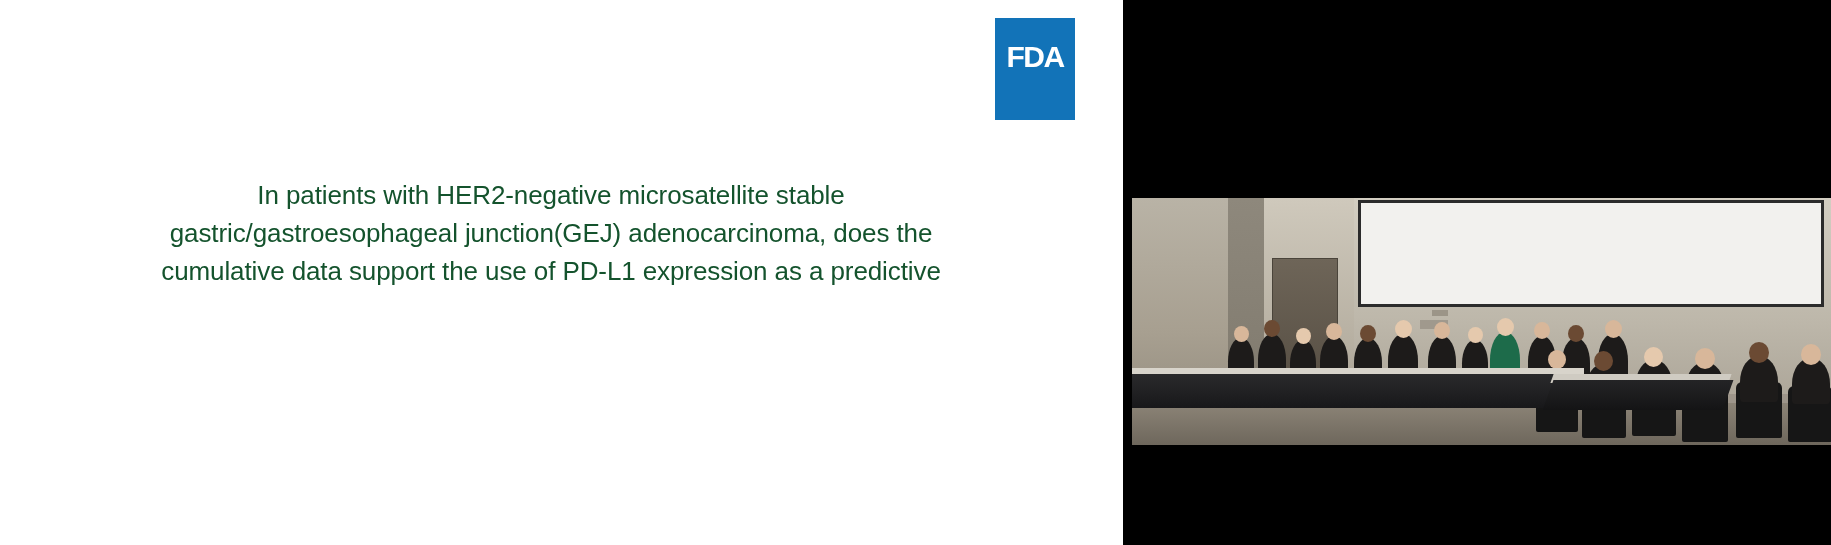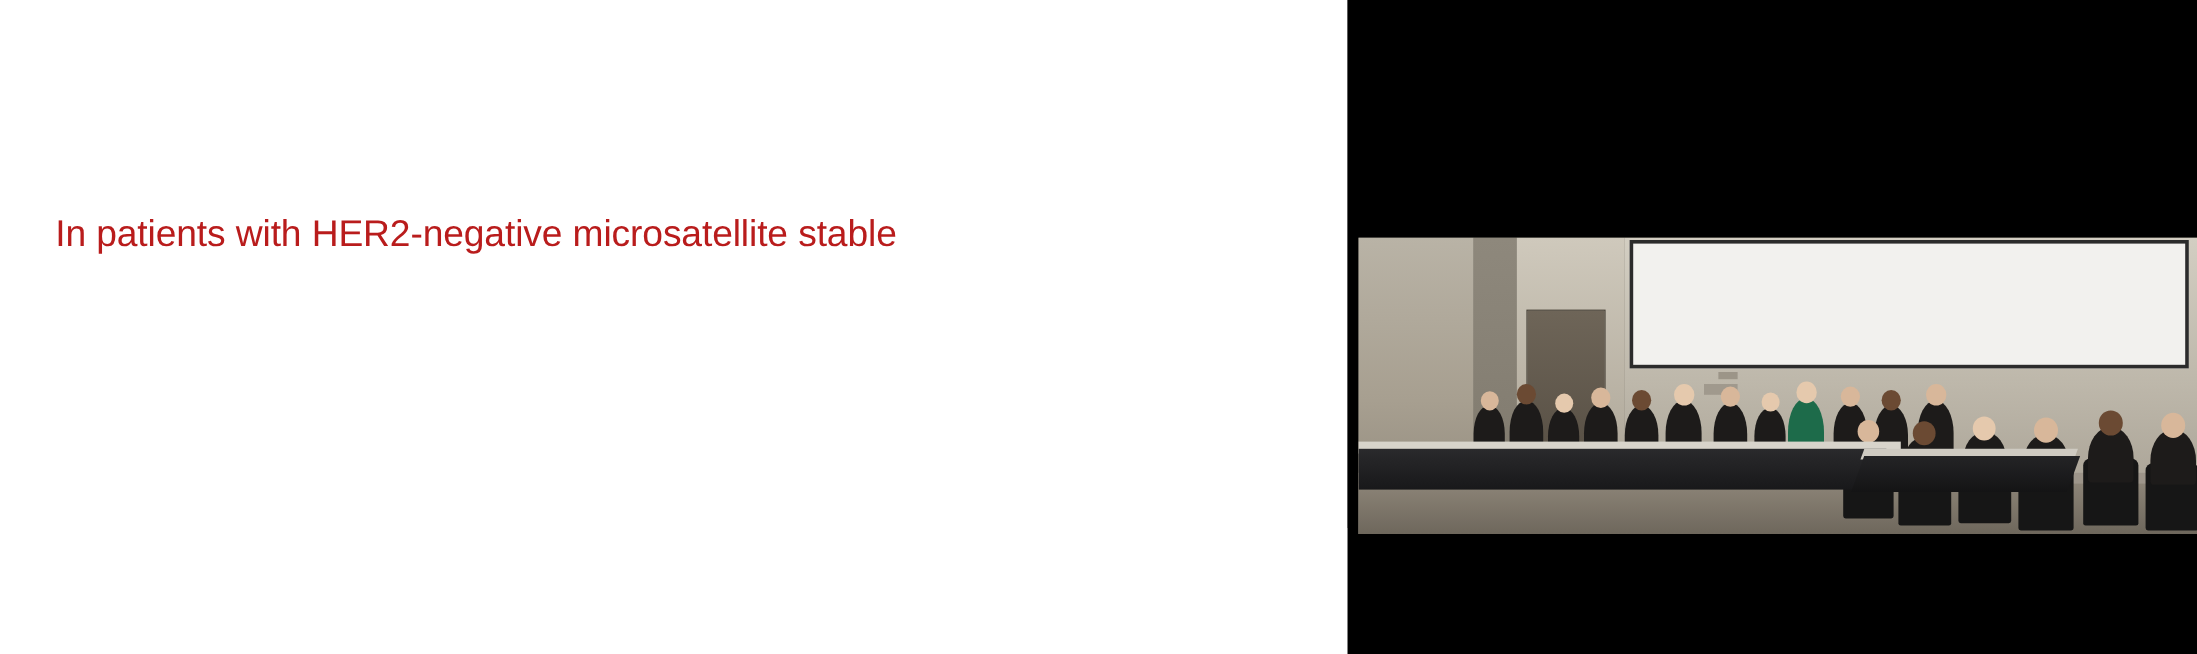--- a/index.html
+++ b/index.html
@@ -21,22 +21,23 @@
     font-size:42px; font-weight:bold; letter-spacing:-0.4px;
     color:#1f6fc4;
     text-decoration:underline;
     text-underline-offset:6px;
     text-decoration-thickness:3px;
     white-space:nowrap;
   }
 
   #slide-body {
     position:absolute; left:46px; top:176px; width:1010px;
-    font-size:31px; line-height:38px; color:#b91c1c;
+    font-size:26px; line-height:38px; color:#14532d;
     letter-spacing:-0.1px;
+    text-align:center;
   }
   #slide-body .bline { display:block; white-space:nowrap; }
 
   
   #fda-logo {
     position:absolute; left:995px; top:18px; width:80px; height:102px;
     background:#1273b8;
   }
   #fda-logo .fda-mark {
     position:absolute; left:0; right:0; top:22px;
@@ -147,22 +148,27 @@
 <body>
 
 <div id="root">
 
   <div id="slide">
     <div id="slide-inner">
 
 
       <div id="slide-body">
         <span class="bline">In patients with HER2-negative microsatellite stable</span>
+        <span class="bline">gastric/gastroesophageal junction(GEJ) adenocarcinoma, does the</span>
+        <span class="bline">cumulative data support the use of PD-L1 expression as a predictive</span>
       </div>
 
+      <div id="fda-logo">
+        <div class="fda-mark">FDA</div>
+      </div>
 
       <div id="slide-bottom-strip"></div>
     </div>
   </div>
 
   <div id="video-pane">
 
     <div id="video-frame">
 
       <div class="room-wall-left"></div>

